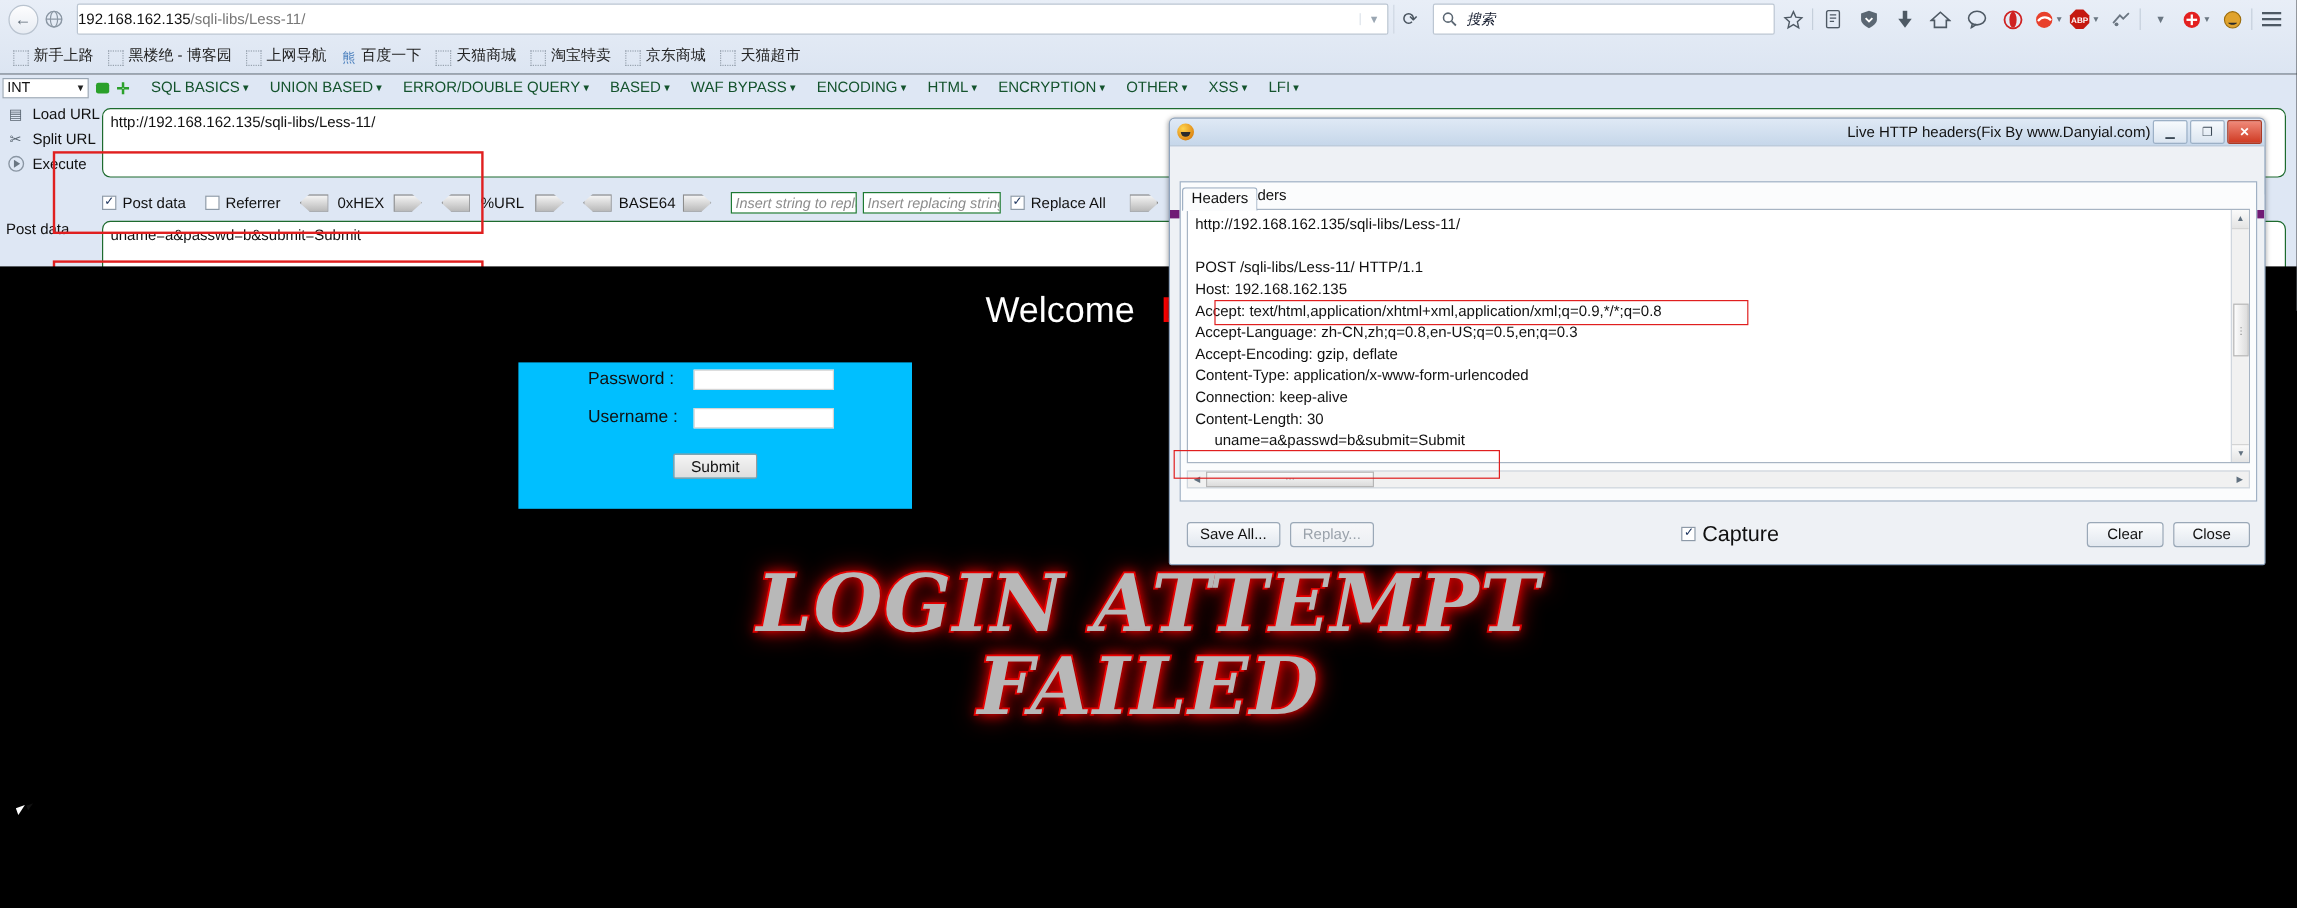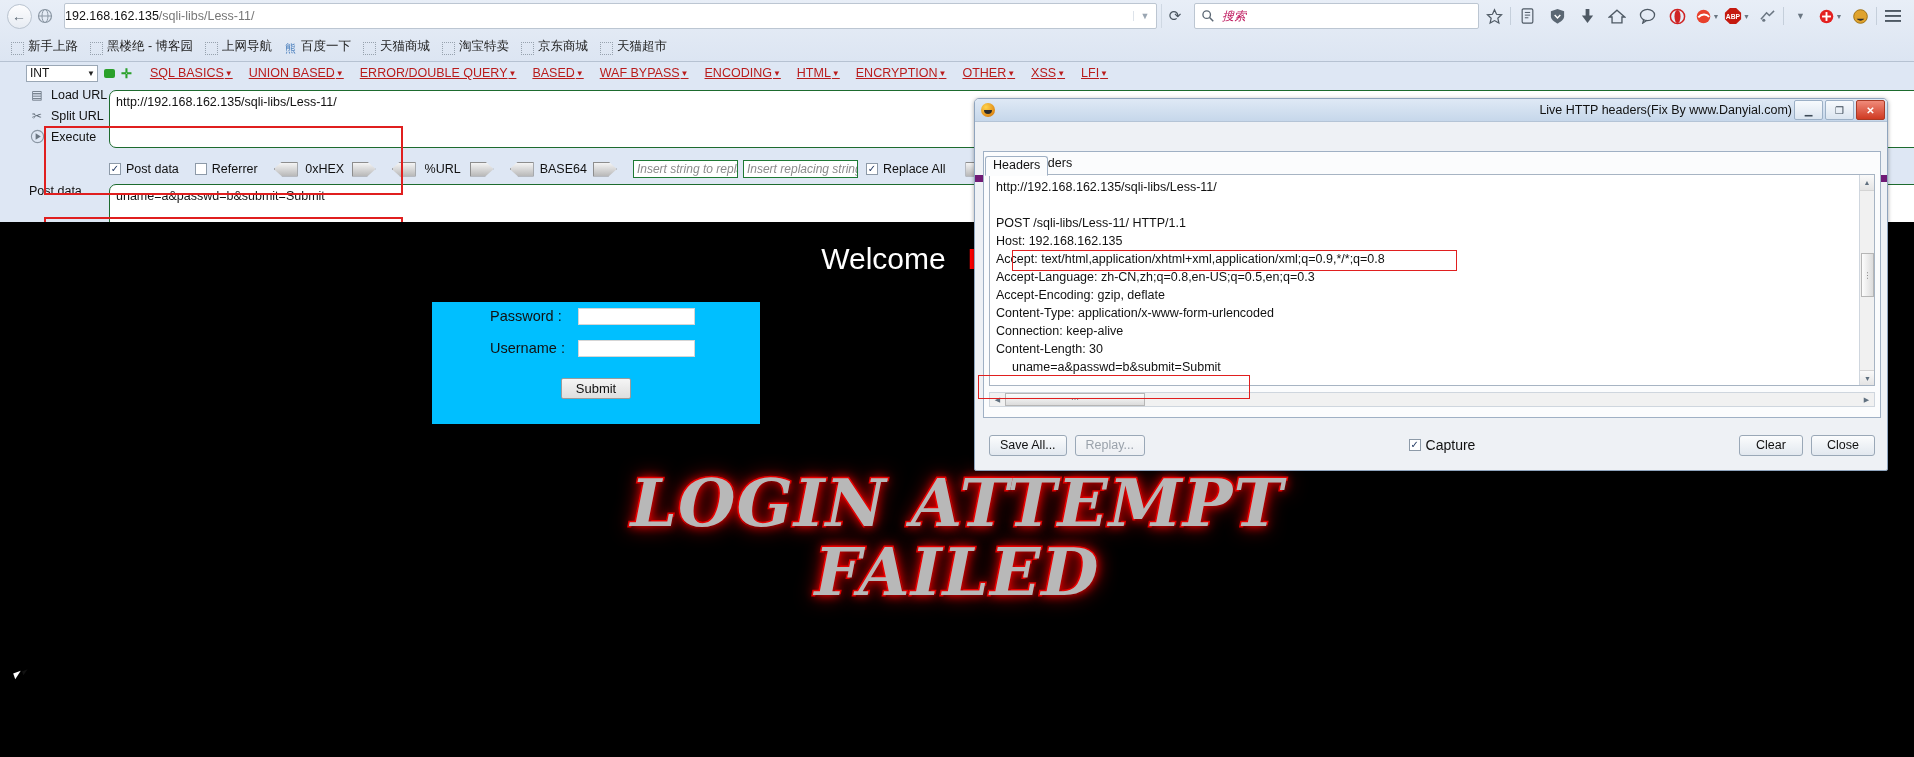--- a/index.html
+++ b/index.html
@@ -85,21 +85,21 @@
   .searchbar {
     width: 283px; height: 24px;
     background: #fff;
     border: 1px solid #bcc6d2;
     border-radius: 2px;
     display: flex; align-items: center;
     margin-left: 6px;
     flex: 0 0 auto;
   }
   .search-ph {
-    font-size: 12px; color: #be185d; font-style: italic;
+    font-size: 12px; color: #0f172a; font-style: italic;
     margin-left: 3px;
   }
   .tb-icons { display: flex; align-items: center; flex: 0 0 auto; }
   .tb-ico {
     width: 30px; height: 26px;
     display: flex; align-items: center; justify-content: center;
     color: #4e5964;
     position: relative;
   }
   .tb-sep { width: 1px; height: 18px; background: #c5cfdb; margin: 0 1px; }
@@ -133,21 +133,20 @@
   .hackbar {
     position: absolute;
     left: 0; top: 62px;
     width: 1914px;
     height: 197px;
     background: #dee7f4;
     box-sizing: border-box;
     font-size: 12.5px;
     color: #111;
     overflow: hidden;
-    padding-left: 24px;
   }
   .hb-menurow {
     height: 22px;
     display: flex;
     align-items: center;
     padding-left: 2px;
     gap: 0px;
   }
   .hb-select {
     width: 72px; height: 17px;
@@ -165,22 +164,21 @@
     margin-right: 6px;
   }
   .hb-plus {
     font-size: 13px; color: #2aa02a; font-weight: bold; margin-right: 10px;
     line-height: 1;
   }
   .hb-menu {
     padding: 0 8px;
     white-space: nowrap;
     font-size: 12.5px;
-    color: #b91c1c;
-    text-decoration: underline;
+    color: #14532d;
   }
   .hb-menu .cv { font-size: 8px; vertical-align: middle; margin-left: 1px;}
 
   .hb-body { position: relative; height: 175px; }
   .hb-left {
     position: absolute; left: 0; top: 0; width: 85px;
   }
   .hb-act {
     height: 21px;
     display: flex; align-items: center;
@@ -562,21 +560,21 @@
     border-radius: 3px;
     background: linear-gradient(to bottom,#fbfcfd,#e2e8ef);
     font-size: 12.5px;
     display: flex; align-items: center; justify-content: center;
     padding: 0 10px;
     box-sizing: border-box;
     margin-right: 8px;
     color: #111;
   }
   .lhh-btn.disabled { color: #9aa2ab; background: linear-gradient(to bottom,#f6f7f9,#eceff3); }
-  .lhh-capture { display: flex; align-items: center; gap: 5px; margin: 0 auto; font-size: 14px;}
+  .lhh-capture { display: flex; align-items: center; gap: 5px; margin: 0 auto; font-size: 18px;}
   .lhh-btn.right { margin-right: 0; margin-left: 8px; }
 
   #redbox-ua {
     left: 1012px; top: 250px; width: 443px; height: 19px;
   }
   #redbox-body {
     left: 978px; top: 375px; width: 270px; height: 22px;
   }
   .lhh-redbox {
     position: absolute;

